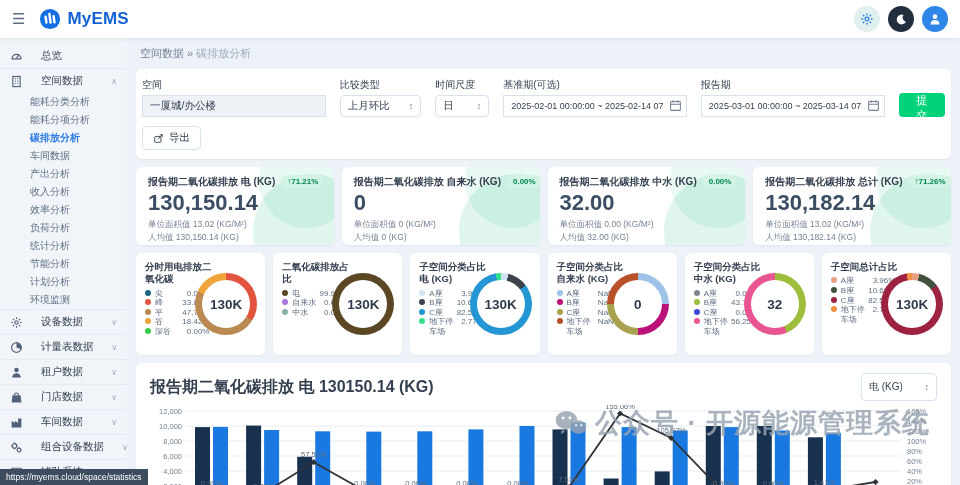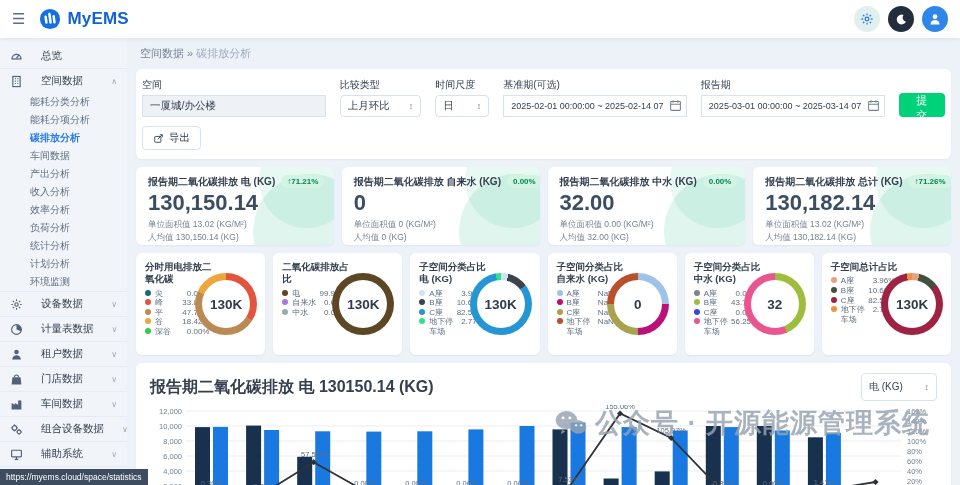--- a/index.html
+++ b/index.html
@@ -136,20 +136,21 @@
       </div>
       <div class="sb-sub">能耗分类分析</div>
       <div class="sb-sub">能耗分项分析</div>
       <div class="sb-sub active">碳排放分析</div>
       <div class="sb-sub">车间数据</div>
       <div class="sb-sub">产出分析</div>
       <div class="sb-sub">收入分析</div>
       <div class="sb-sub">效率分析</div>
       <div class="sb-sub">负荷分析</div>
       <div class="sb-sub">统计分析</div>
+      <div class="sb-sub">节能分析</div>
       <div class="sb-sub">计划分析</div>
       <div class="sb-sub">环境监测</div>
       <div class="sb-row">
         <span class="sb-ic">
           <svg viewBox="0 0 16 16">
             <circle cx="8" cy="8" r="2.1" fill="none" stroke="currentColor" stroke-width="1.4"></circle>
             <path d="M8 1.6v2M8 12.4v2M1.6 8h2M12.4 8h2M3.5 3.5l1.4 1.4M11.1 11.1l1.4 1.4M12.5 3.5l-1.4 1.4M4.9 11.1l-1.4 1.4" stroke="currentColor" stroke-width="1.4"></path>
           </svg>
         </span>
         <span class="sb-lb">设备数据</span>

